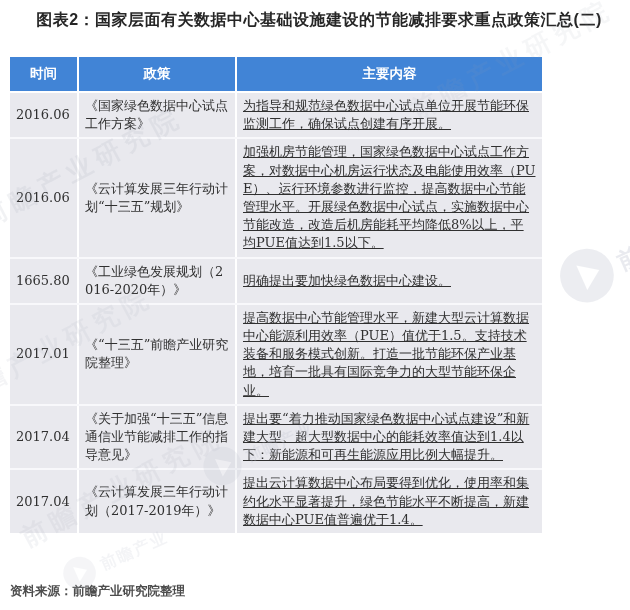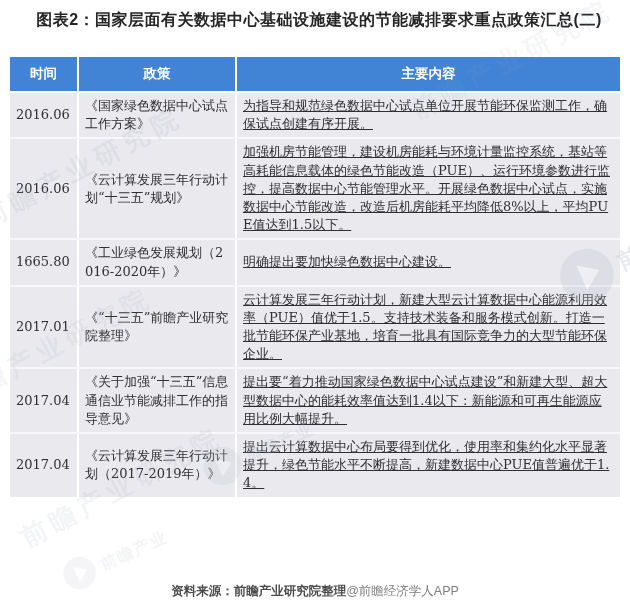--- a/index.html
+++ b/index.html
@@ -17,21 +17,21 @@
     text-align: center;
     font-size: 16px;
     font-weight: bold;
     color: #262626;
     letter-spacing: 0.5px;
     margin-left: 8px;
   }
   table.policy {
     position: absolute;
     top: 57px; left: 10px;
-    width: 610px;
+    width: 532px;
     border-collapse: collapse;
     table-layout: fixed;
     font-family: "DejaVu Serif", "Liberation Serif", serif;
     font-size: 13px;
   }
   col.c-time   { width: 68px; }
   col.c-policy { width: 158px; }
   th {
     background: #4184d6;
     color: #ffffff;
@@ -54,21 +54,21 @@
     text-align: left;
     word-break: break-all;
   }
   td:last-child { border-right: none; text-decoration: underline; }
   tr:last-child td { border-bottom: none; }
   td.time { white-space: nowrap; }
   .footer {
     position: absolute;
     top: 583px; left: 10px; right: 10px;
     display: flex;
-    justify-content: center;
+    justify-content: flex-start;
     font-size: 12.5px;
   }
   .footer .source { color: #4d4d4d; font-weight: bold; }
   .footer .credit { color: #7f7f7f; }
   
   .wm {
     position: absolute;
     pointer-events: none;
     z-index: 5;
     color: #9aa0b0;
@@ -152,41 +152,40 @@
   </thead>
   <tbody>
     <tr>
       <td class="time">2016.06</td>
       <td>《国家绿色数据中心试点工作方案》</td>
       <td>为指导和规范绿色数据中心试点单位开展节能环保监测工作，确保试点创建有序开展。</td>
     </tr>
     <tr>
       <td class="time">2016.06</td>
       <td>《云计算发展三年行动计划“十三五”规划》</td>
-      <td>加强机房节能管理，建设机房能耗与环境计量监控系统，基站等高耗能信息载体的绿色节能改造（PUE）、运行环境参数进行监控，提高数据中心节能管理水平。开展绿色数据中心试点，实施数据中心节能改造，改造后机房能耗平均降低8%以上，平均PUE值达到1.5以下。</td>
+      <td>加强机房节能管理，国家绿色数据中心试点工作方案，对数据中心机房运行状态及电能使用效率（PUE）、运行环境参数进行监控，提高数据中心节能管理水平。开展绿色数据中心试点，实施数据中心节能改造，改造后机房能耗平均降低8%以上，平均PUE值达到1.5以下。</td>
     </tr>
     <tr>
       <td class="time">1665.80</td>
       <td>《工业绿色发展规划（2016-2020年）》</td>
       <td>明确提出要加快绿色数据中心建设。</td>
     </tr>
     <tr>
       <td class="time">2017.01</td>
       <td>《“十三五”前瞻产业研究院整理》</td>
-      <td>云计算发展三年行动计划，新建大型云计算数据中心能源利用效率（PUE）值优于1.5。支持技术装备和服务模式创新。打造一批节能环保产业基地，培育一批具有国际竞争力的大型节能环保企业。</td>
+      <td>提高数据中心节能管理水平，新建大型云计算数据中心能源利用效率（PUE）值优于1.5。支持技术装备和服务模式创新。打造一批节能环保产业基地，培育一批具有国际竞争力的大型节能环保企业。</td>
     </tr>
     <tr>
       <td class="time">2017.04</td>
       <td>《关于加强“十三五”信息通信业节能减排工作的指导意见》</td>
       <td>提出要“着力推动国家绿色数据中心试点建设”和新建大型、超大型数据中心的能耗效率值达到1.4以下：新能源和可再生能源应用比例大幅提升。</td>
     </tr>
     <tr>
       <td class="time">2017.04</td>
       <td>《云计算发展三年行动计划（2017-2019年）》</td>
       <td>提出云计算数据中心布局要得到优化，使用率和集约化水平显著提升，绿色节能水平不断提高，新建数据中心PUE值普遍优于1.4。</td>
     </tr>
   </tbody>
 </table>
 
 <div class="footer">
   <span class="source">资料来源：前瞻产业研究院整理</span>
-  <span class="credit">@前瞻经济学人APP</span>
 </div>
 
 </body></html>

